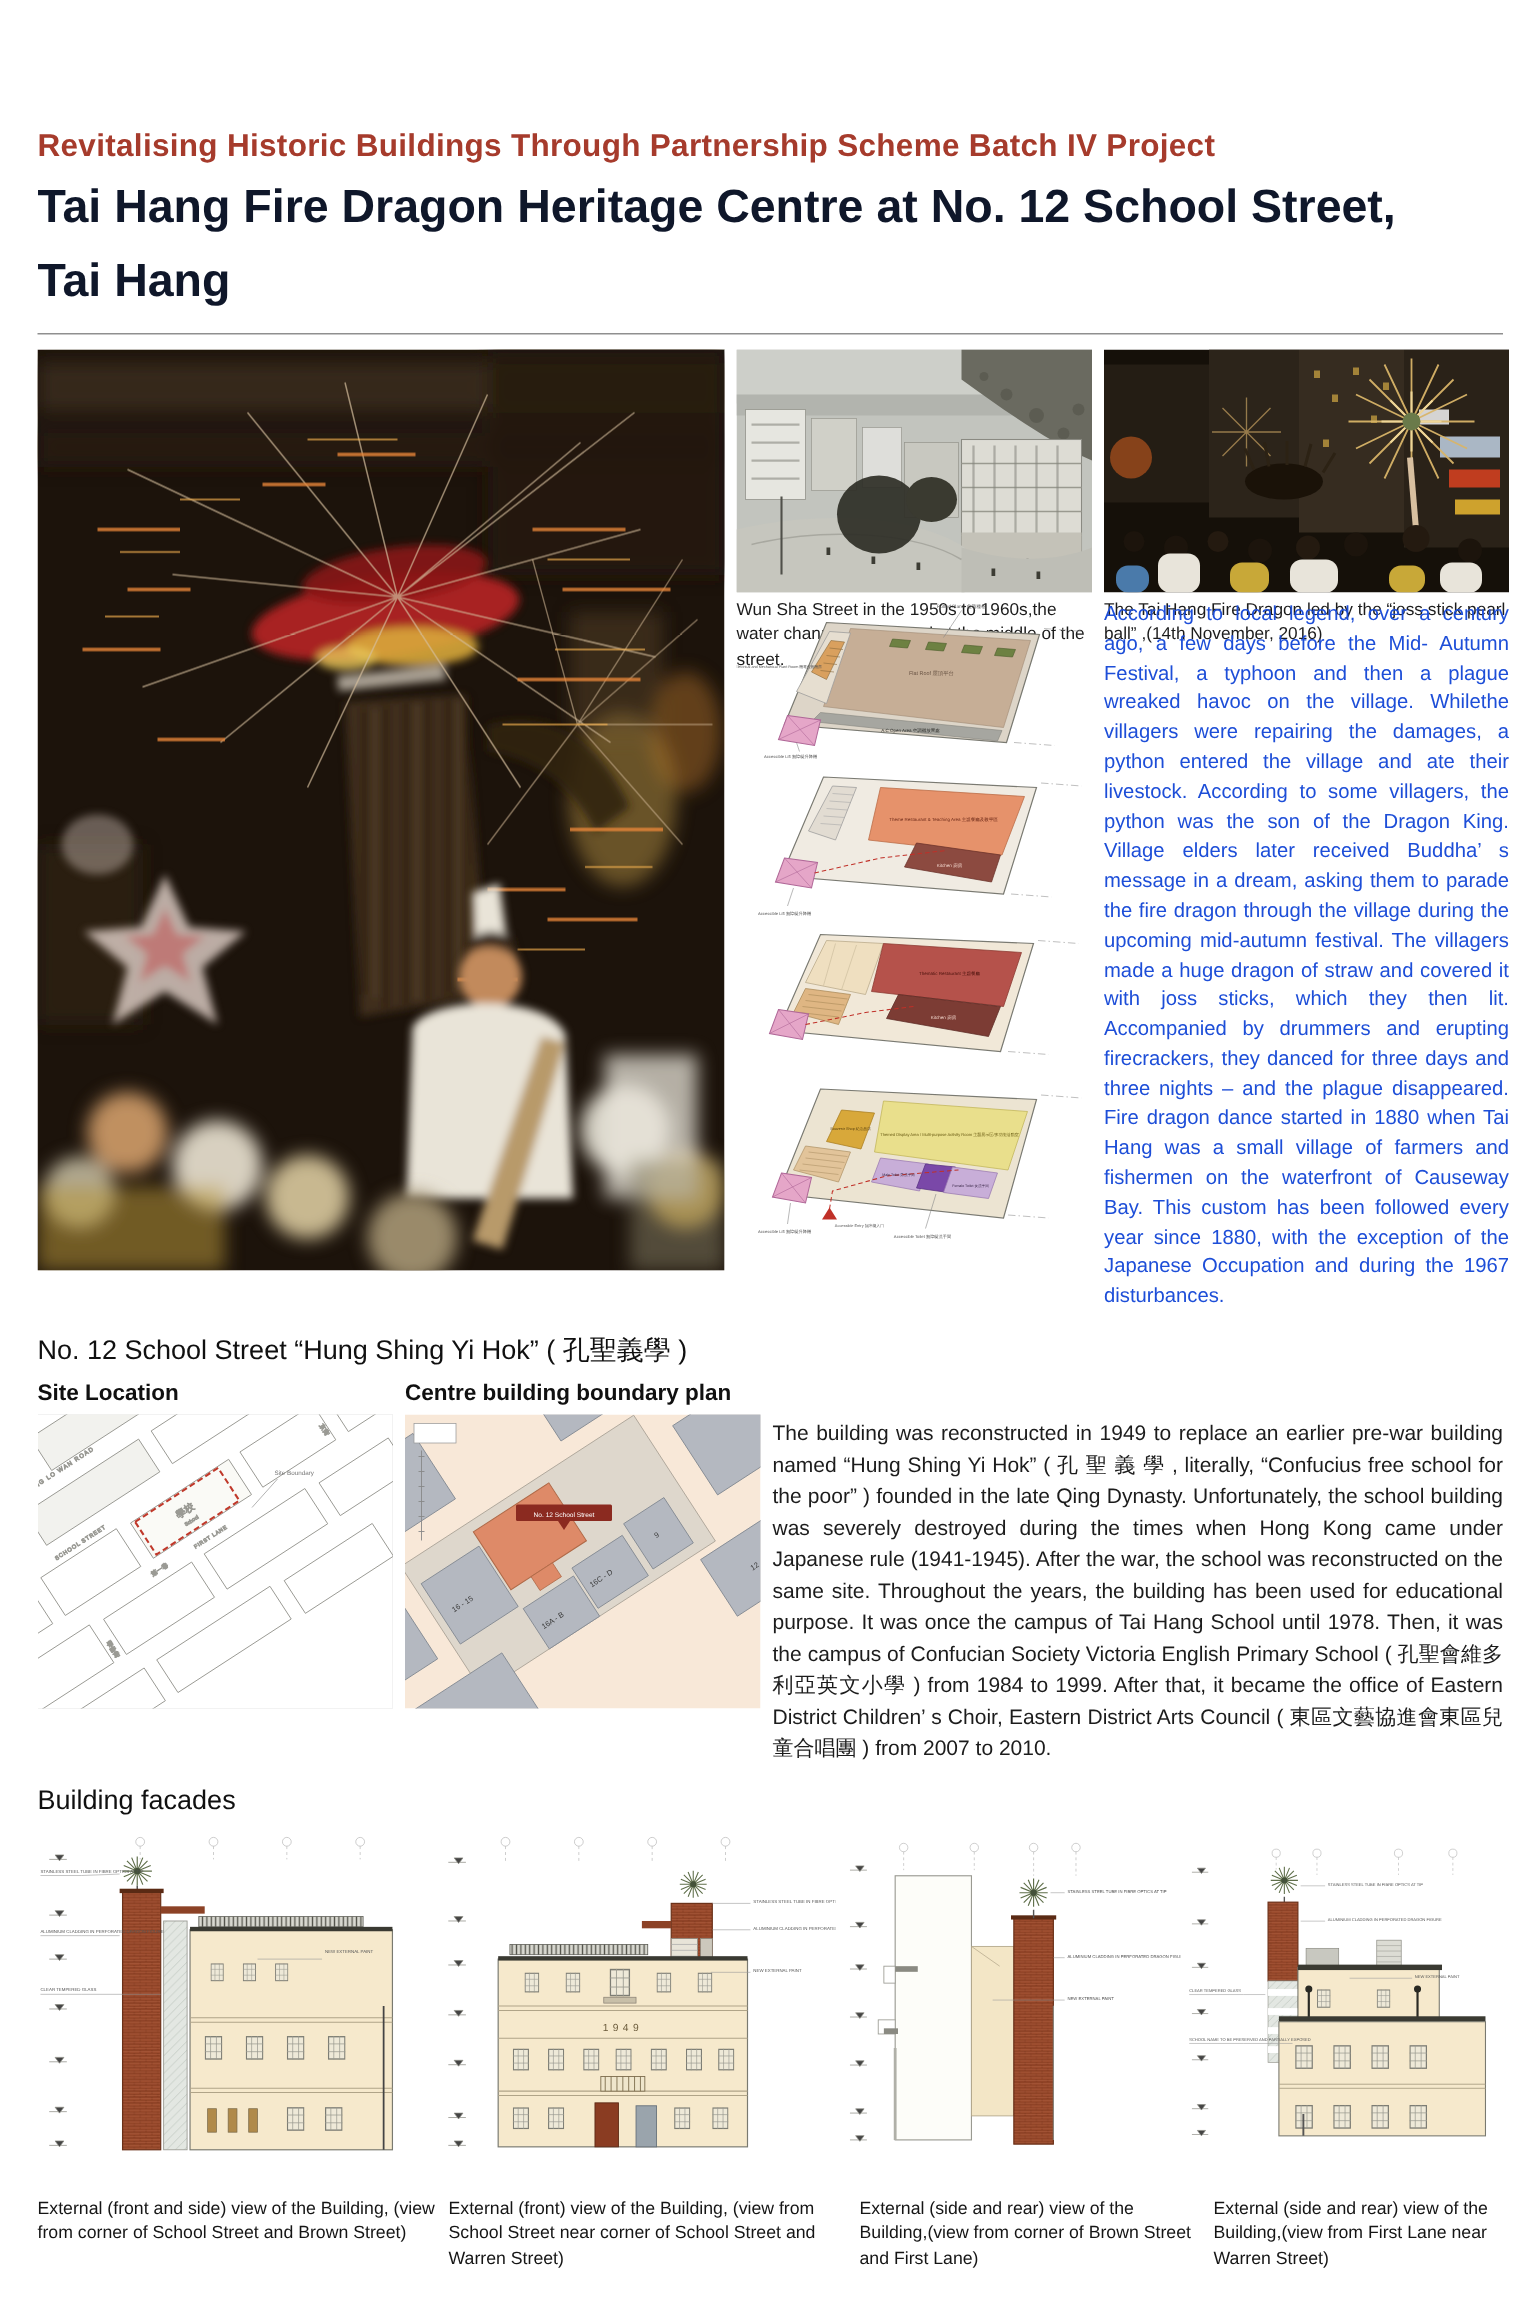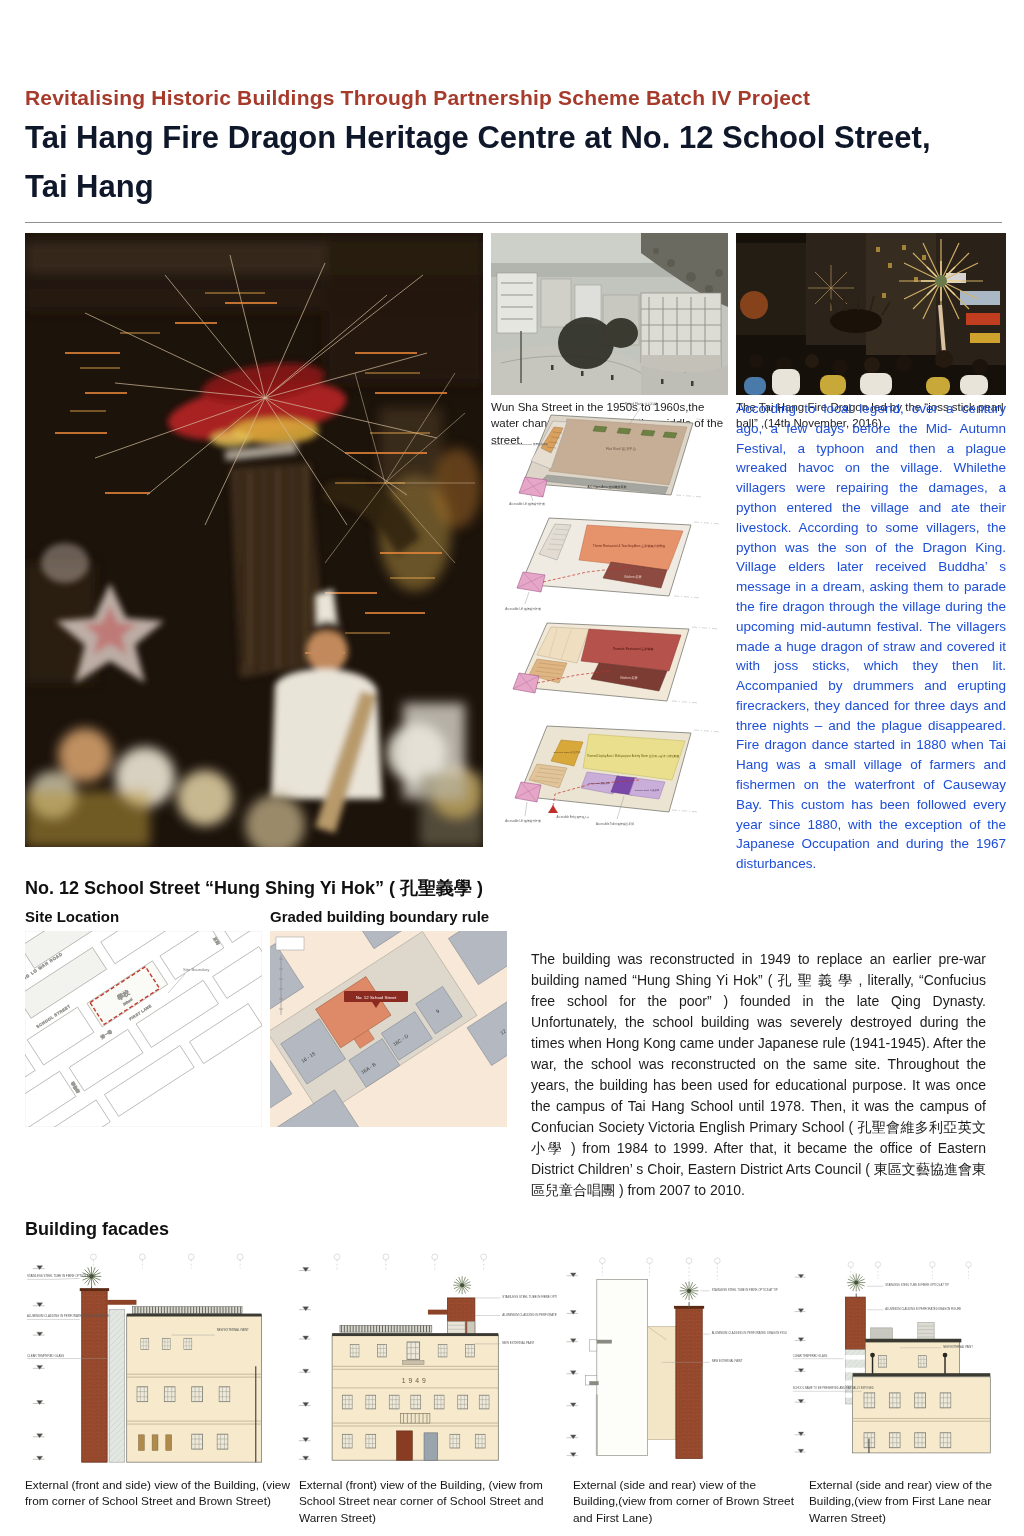--- a/index.html
+++ b/index.html
@@ -9,26 +9,26 @@
   h1.title{color:#0f172a;font-size:31px;line-height:1.58;margin:4px 0 10px;font-weight:bold}
   h1.title span{display:block}
   hr.rule{border:none;border-top:1.5px solid #8f8f8f;margin:6px 0 10px}
   h2.sec{font-size:17px;font-weight:bold;margin:4px 0 8px;color:#101010}
   .row1{display:grid;grid-template-columns:458px 1fr;gap:0 8px}
   .rightcol{display:grid;grid-template-columns:237px 1fr;gap:0 8px;grid-template-rows:162px auto 1fr;align-items:start}
   figure{margin:0}
   figcaption{font-size:11.5px;line-height:1.42;padding:4px 0 2px;color:#1c1c1c}
   .plans{display:flex;flex-direction:column;gap:1px;margin-top:2px}
   .bodytext{font-size:13.5px;line-height:19.8px;text-align:justify;margin:4px 0 0;color:#1d4ed8}
-  h2.sec2{font-size:18px;font-weight:bold;margin:2px 0 8px;color:#101010}
+  h2.sec2{font-size:18px;font-weight:normal;margin:14px 0 8px;color:#101010}
   .maps-row{display:grid;grid-template-columns:237px 237px 1fr;gap:0 8px}
   .map-h{font-size:15px;font-weight:bold;margin:0 0 6px;color:#101010}
-  .bodytext2{font-size:14px;line-height:21px;text-align:justify;margin:16px;color:#1c1c1c;padding-top:25px}
+  .bodytext2{font-size:14px;line-height:21px;text-align:justify;margin:0;color:#1c1c1c;padding-top:25px}
   .fac-row{display:grid;grid-template-columns:268px 268px 230px 1fr;margin-top:4px;align-items:end}
-  .cap-row{display:grid;grid-template-columns:268px 268px 230px 1fr;gap:0 6px;margin-top:4px}
+  .cap-row{display:grid;grid-template-columns:268px 268px 230px 1fr;gap:0 6px;margin-top:20px}
   .cap{font-size:11.8px;line-height:1.38;color:#151515}
   svg text{font-family:"Liberation Sans",sans-serif}
   .photo{display:block}
 </style>
 </head>
 <body>
 
 <svg width="0" height="0" style="position:absolute" aria-hidden="true">
   <defs>
     <pattern id="brickp" width="8" height="4" patternUnits="userSpaceOnUse">
@@ -376,21 +376,21 @@
               <text transform="rotate(90 226 60)" x="226" y="60" font-size="4.2">京街</text>
               <text transform="rotate(90 176 -30)" x="176" y="-30" font-size="3.4">第一閣 The First Mansion</text>
             </g>
           </g>
           <text x="158" y="40" font-size="4.2" fill="#777">Site Boundary</text>
           <path d="M160,43 L143,62" stroke="#999" stroke-width="0.5" fill="none"></path>
         </svg>
       </div>
 
       <div>
-        <div class="map-h">Graded building boundary rule</div>
+        <div class="map-h">Centre building boundary plan</div>
         <svg width="237" height="196" viewBox="0 0 237 196">
           <rect width="237" height="196" fill="#f8e8d8"></rect>
           <g transform="rotate(-33 118 98)">
             <rect x="15" y="35" width="185" height="100" fill="#ded7cc" stroke="#b0a89c" stroke-width="0.6"></rect>
             <g fill="#b4b8c0" stroke="#888e96" stroke-width="0.6">
               <rect x="-45" y="-35" width="115" height="52"></rect>
               <rect x="150" y="-25" width="85" height="48"></rect>
               <rect x="218" y="55" width="55" height="55"></rect>
               <rect x="185" y="140" width="65" height="45"></rect>
               <rect x="-55" y="120" width="95" height="55"></rect>

